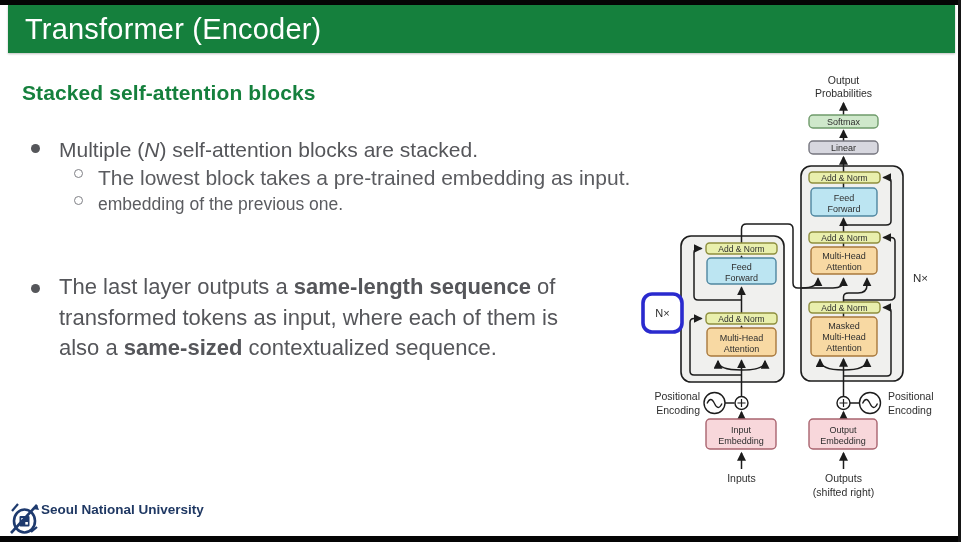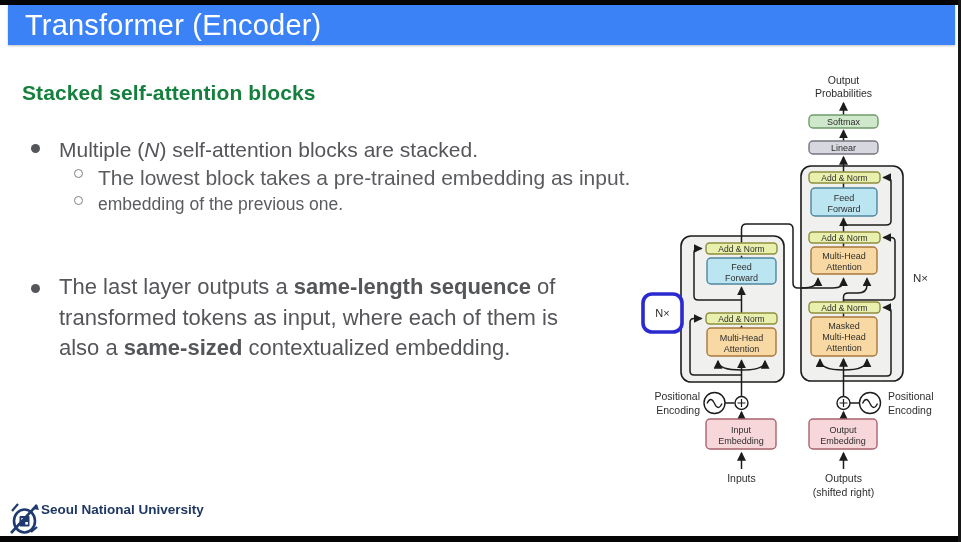--- a/index.html
+++ b/index.html
@@ -5,22 +5,22 @@
   html,body{margin:0;padding:0;}
   body{
     width:961px;height:542px;position:relative;overflow:hidden;
     background:#ffffff;font-family:"Liberation Sans",sans-serif;
   }
   .bar-top{position:absolute;left:0;top:0;width:961px;height:5px;background:#050505;}
   .bar-bottom{position:absolute;left:0;top:536px;width:961px;height:6px;background:#050505;}
   .bar-right{position:absolute;left:958px;top:0;width:3px;height:542px;background:#161616;}
 
   .header{
-    position:absolute;left:8px;top:5px;width:947px;height:40px;
-    background:#3b82f6;display:flex;align-items:center;
+    position:absolute;left:8px;top:5px;width:947px;height:48px;
+    background:#15803d;display:flex;align-items:center;
     box-shadow:0 1px 2px rgba(0,0,0,.25);
   }
   .header .title{
     color:#ffffff;font-size:29px;font-weight:400;letter-spacing:.2px;
     padding-left:17px;white-space:nowrap;
   }
 
   .heading{
     position:absolute;left:22px;top:81px;
     font-size:21px;font-weight:700;color:#15803d;letter-spacing:.1px;
@@ -86,21 +86,21 @@
 
 <span class="s-ring ring2"></span>
 <div class="sub2">
   <span>embedding of the previous one.</span>
 </div>
 
 <span class="b-dot dot2"></span>
 <div class="bullet2">
   <span class="ln"><span>The last layer outputs a </span><b>same-length sequence</b><span> of</span></span>
   <span class="ln">transformed tokens as input, where each of them is</span>
-  <span class="ln"><span>also a </span><b>same-sized</b><span> contextualized embedding.</span></span>
+  <span class="ln"><span>also a </span><b>same-sized</b><span> contextualized sequence.</span></span>
 </div>
 
 <svg class="diagram" viewBox="0 0 330 443">
   <defs>
     <marker id="ah" markerWidth="7" markerHeight="7" refX="5.2" refY="3" orient="auto">
       <path d="M0,0 L6,3 L0,6 z" fill="#1c1c1c"></path>
     </marker>
   </defs>
 
   <rect x="171" y="109" width="102" height="215" rx="10" fill="#f0f0ee" stroke="#1c1c1c" stroke-width="1.6"></rect>

